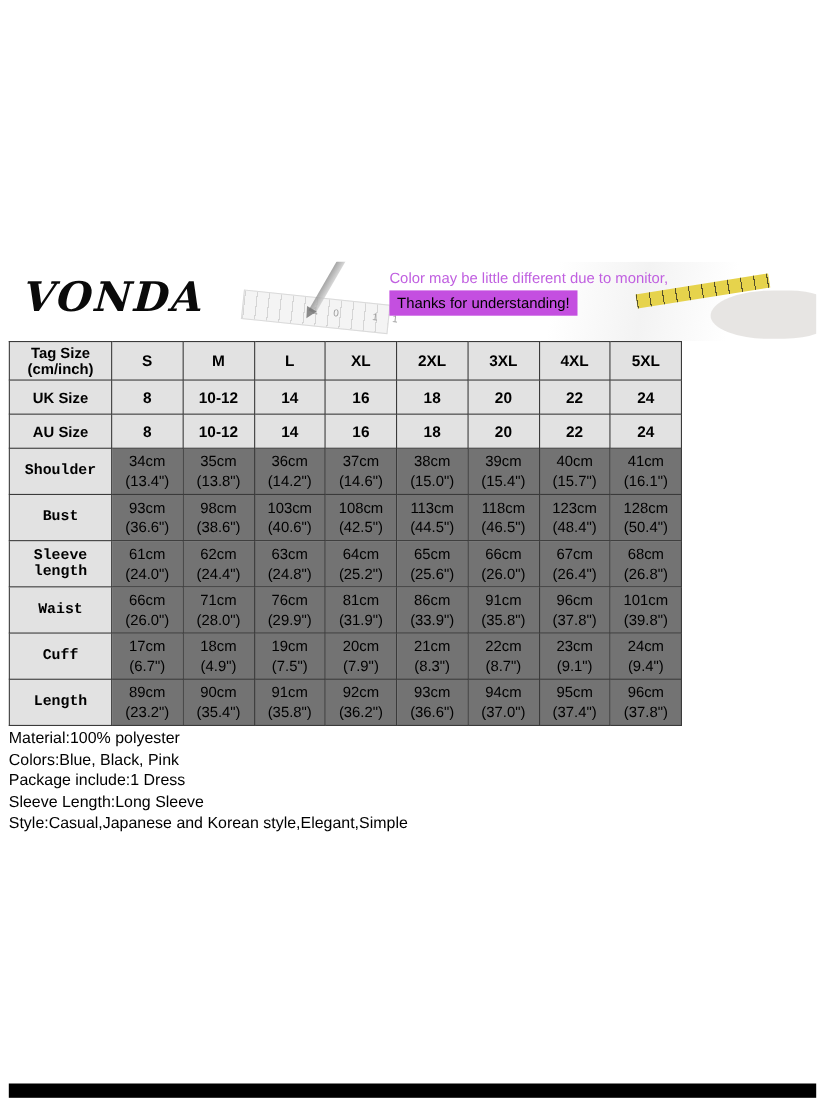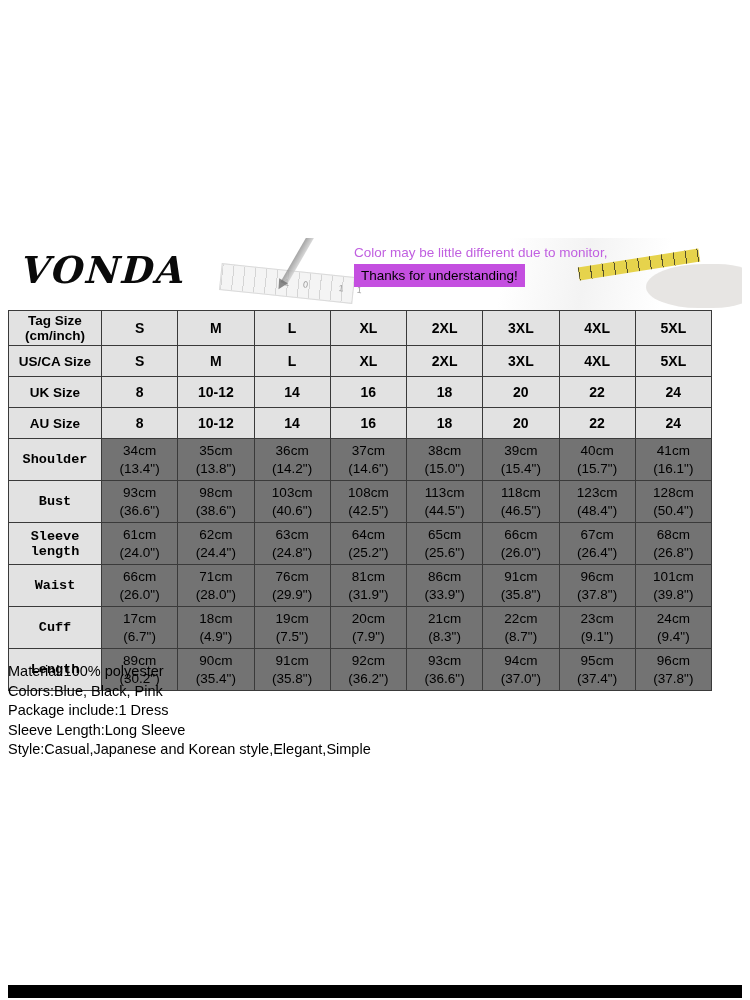--- a/index.html
+++ b/index.html
@@ -28,21 +28,21 @@
     border-top:10px solid #6f6f6f;transform:rotate(30deg);opacity:.8;z-index:1;}
   .tape-measure-graphic{position:absolute;right:42px;top:20px;width:122px;height:13px;
     background:repeating-linear-gradient(90deg,#55502a 0 1px,transparent 1px 12px),#e6d34c;
     transform:rotate(-9deg);z-index:1;}
   .hand-graphic{position:absolute;right:-14px;top:26px;width:110px;height:44px;
     background:#e4e2e0;border-radius:60% 40% 45% 55%;opacity:.9;z-index:1;}
   .paper-wave{position:absolute;left:200px;top:0;width:534px;height:72px;z-index:0;
     background:linear-gradient(100deg,transparent 55%,#f3f3f3 70%,transparent 85%);}
 
   
-  .size-table{position:absolute;left:8px;top:310px;width:704px;border-collapse:collapse;
+  .size-table{position:absolute;left:8px;top:310px;width:612px;border-collapse:collapse;
     table-layout:fixed;}
   .size-table th,.size-table td{border:1px solid #3a3a3a;text-align:center;
     vertical-align:middle;padding:2px 1px;white-space:pre-line;}
   .size-table th.row-label{width:90px;background:var(--cell-gray,#e2e2e2);
     font-weight:bold;font-size:13.5px;}
   .size-row td{background:var(--cell-gray,#e2e2e2);font-weight:bold;font-size:14px;height:26px;}
   .size-row th{height:26px;}
   .measure-row td{background:#737373;font-weight:normal;font-size:13.5px;height:37px;line-height:18px;}
   .measure-row th{height:37px;font-family:Liberation Mono, monospace;}
 
@@ -73,31 +73,20 @@
       <div>Color may be little different due to monitor,</div>
       <div><span class="note-chip">Thanks for understanding!</span></div>
     </div>
   </div>
 
   <table class="size-table">
     <tbody>
         <tr class="size-row">
           <th class="row-label">Tag Size
 (cm/inch)</th>
-          <td>S</td>
-          <td>M</td>
-          <td>L</td>
-          <td>XL</td>
-          <td>2XL</td>
-          <td>3XL</td>
-          <td>4XL</td>
-          <td>5XL</td>
-        </tr>
-        <tr class="size-row">
-          <th class="row-label">US/CA Size</th>
           <td>S</td>
           <td>M</td>
           <td>L</td>
           <td>XL</td>
           <td>2XL</td>
           <td>3XL</td>
           <td>4XL</td>
           <td>5XL</td>
         </tr>
         <tr class="size-row">
@@ -213,21 +202,21 @@
           <td>22cm
 (8.7")</td>
           <td>23cm
 (9.1")</td>
           <td>24cm
 (9.4")</td>
         </tr>
         <tr class="measure-row">
           <th class="row-label">Length</th>
           <td>89cm
-(30.2")</td>
+(23.2")</td>
           <td>90cm
 (35.4")</td>
           <td>91cm
 (35.8")</td>
           <td>92cm
 (36.2")</td>
           <td>93cm
 (36.6")</td>
           <td>94cm
 (37.0")</td>

